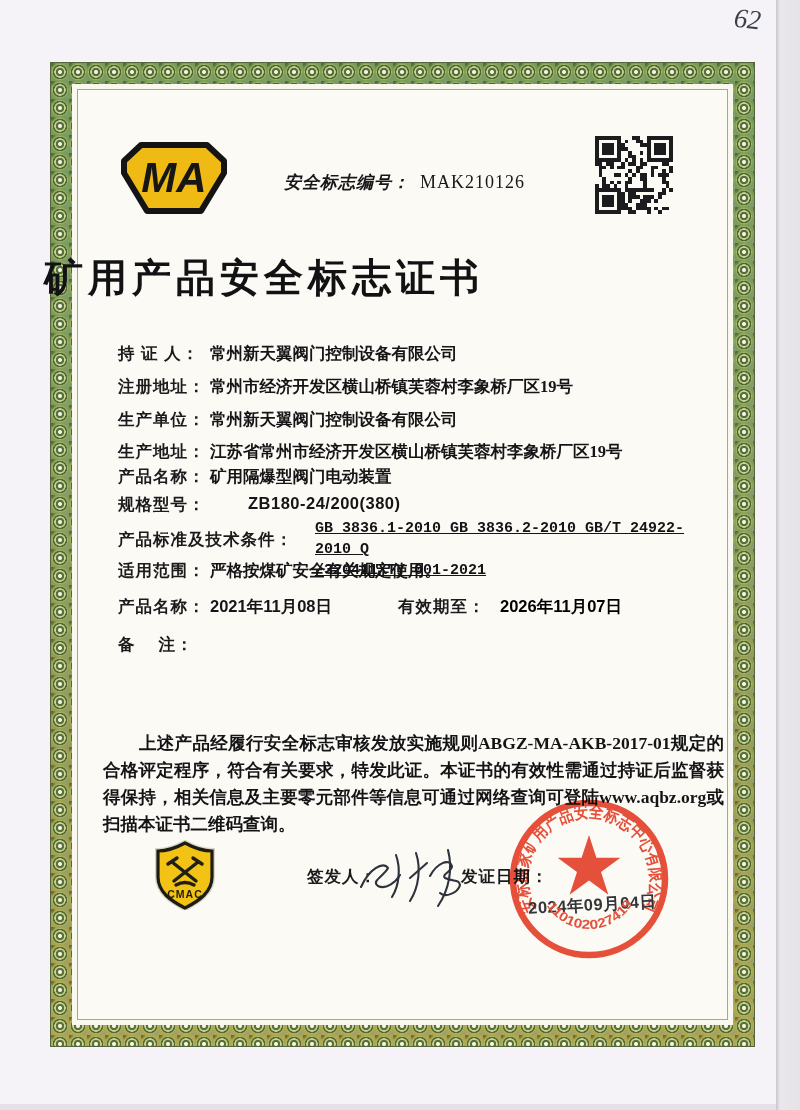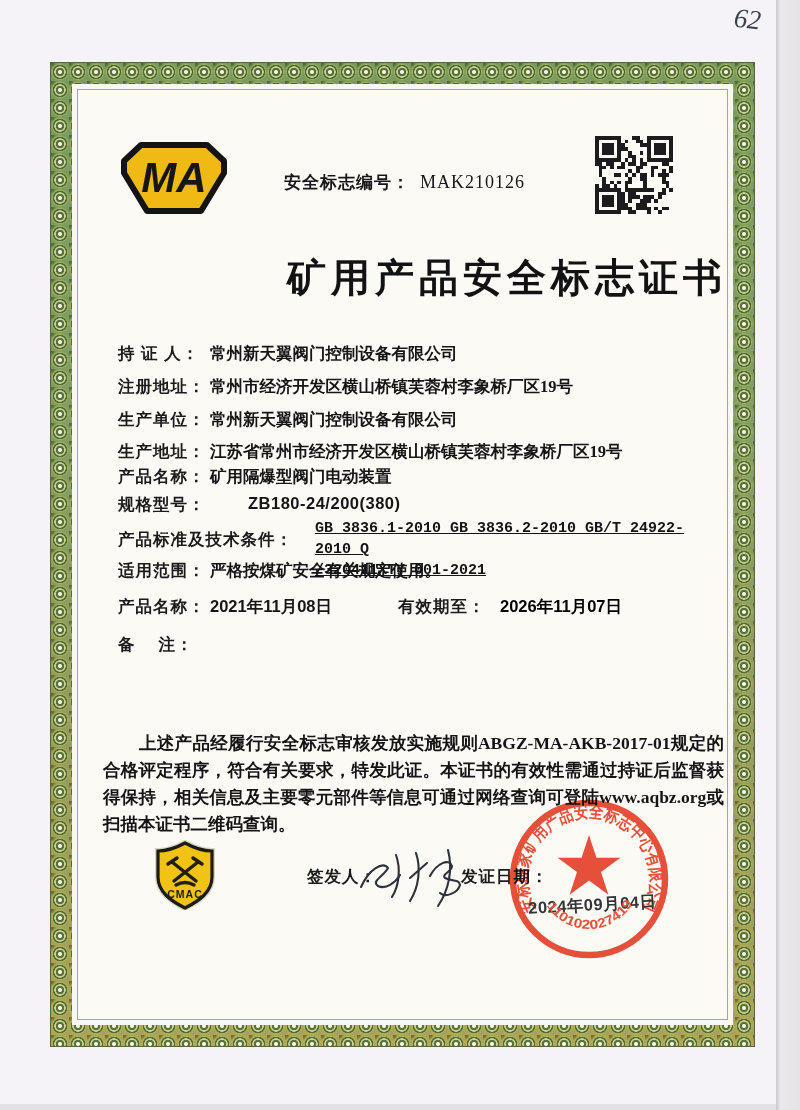--- a/index.html
+++ b/index.html
@@ -27,27 +27,27 @@
     background-size:18px 18px,18px 18px,18px 18px,100% 100%;
     border:1px solid #55663a;}
   .cert{position:absolute;left:26px;top:26px;right:26px;bottom:26px;
     background:#fbfaf4;border:1px solid #9fae7c;box-shadow:0 0 0 5px #f9f8ef;}
 
   .abs{position:absolute;}
 
   
   .ma-logo{left:121px;top:142px;width:106px;height:72px;}
   .cert-no{left:284px;top:171px;font-size:17px;color:#17171a;white-space:nowrap;}
-  .cert-no .lbl{font-weight:700;letter-spacing:1px;}
+  .cert-no .lbl{font-weight:700;letter-spacing:1px;font-style:italic;}
   .cert-no .val{font-family:var(--serif);font-size:18px;letter-spacing:1px;margin-left:10px;}
   .qr{left:595px;top:136px;width:78px;height:78px;display:grid;
       grid-template-columns:repeat(21,1fr);grid-template-rows:repeat(21,1fr);background:#fbfaf4;}
   .qr div{width:100%;height:100%;}
   .qr .on{background:#1c1b1e;}
-  .doc-title{left:50px;top:251px;width:677px;text-align:right;font-family:var(--serif);
+  .doc-title{left:44px;top:251px;width:677px;text-align:left;font-family:var(--serif);
       font-weight:700;font-size:39px;letter-spacing:5px;color:#121214;}
 
   
   .row{left:118px;white-space:nowrap;}
   .row .lbl{display:inline-block;font-weight:700;font-size:16.5px;color:#1b1b1d;letter-spacing:1px;}
   .row .val{position:absolute;left:92px;top:0;font-size:16.5px;color:#151517;}
   .v-kai{font-family:var(--serif);font-weight:700;}
   .v-model{font-family:var(--sans);font-weight:700;letter-spacing:.5px;margin-left:38px;}
   .v-date{font-family:var(--sans);font-weight:600;}
   .r0{top:343px}.r1{top:376px}.r2{top:409px}.r3{top:441px}.r4{top:466px}.r5{top:494px}

